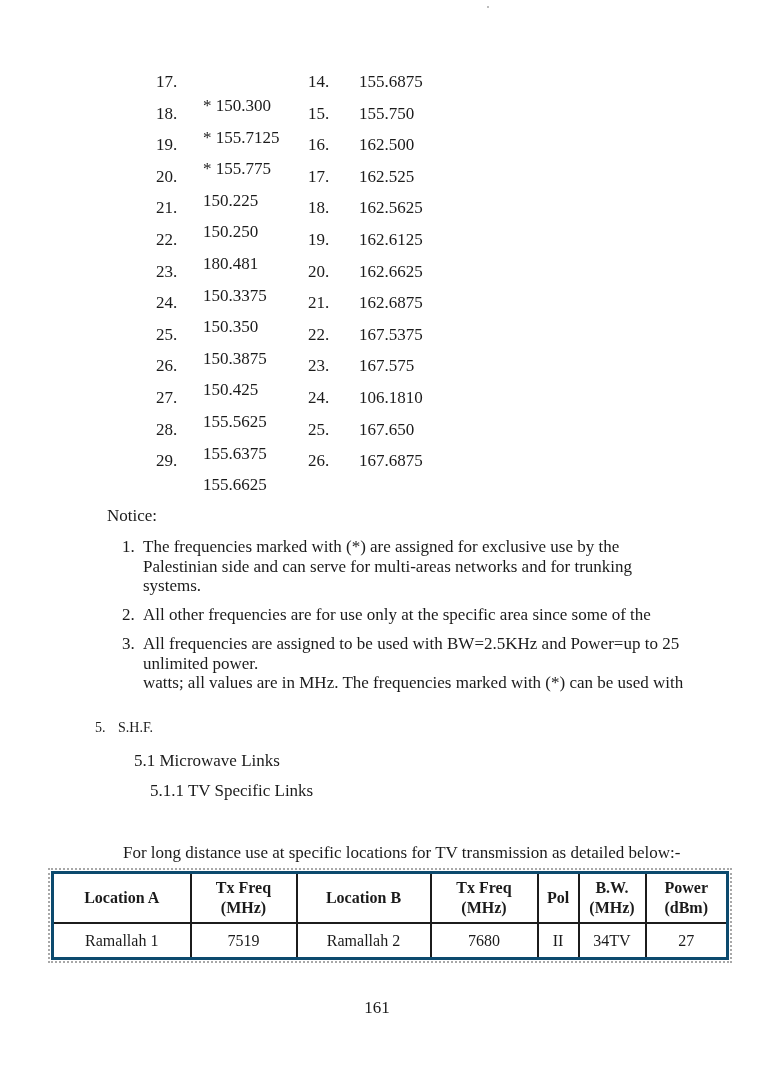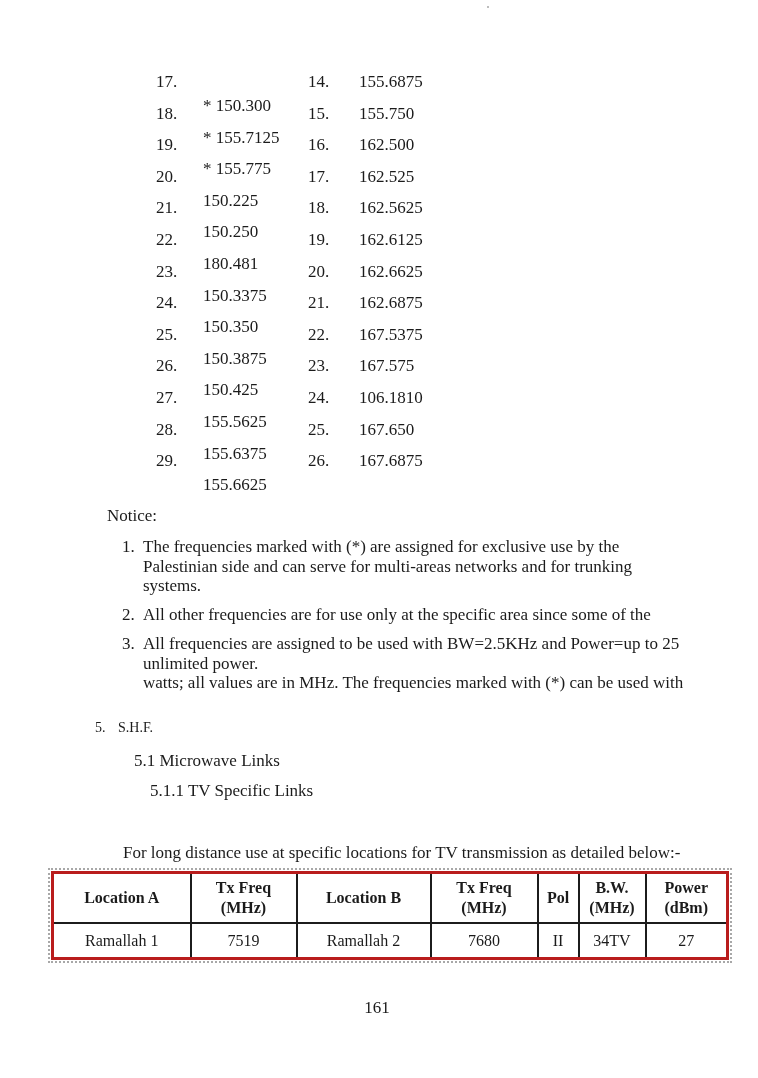--- a/index.html
+++ b/index.html
@@ -35,21 +35,21 @@
   .sec5 .secnum{display:inline-block;width:23px;}
   .sec51{position:absolute;left:102px;top:751px;font-size:17px;margin-left:32px;}
   .sec511{position:absolute;left:102px;top:781px;font-size:17px;margin-left:48px;}
   .intro{position:absolute;left:123px;top:811px;font-size:17px;white-space:nowrap;margin-top:32px;}
 
   
   .tv-table-wrap{position:absolute;left:51px;top:871px;}
   table.tv{
     border-collapse:collapse;table-layout:fixed;width:675px;
     font-size:16px;
-    border:3px solid #b91c1c;
+    border:3px solid #0c4a6e;
     outline:2px dotted #a8a8a8;
     outline-offset:1px;
   }
   table.tv th,table.tv td{
     border:2px solid #1c1c1c;
     text-align:center;vertical-align:middle;
     padding:0 2px;overflow:hidden;
   }
   table.tv th{height:48px;font-weight:bold;line-height:20px;}
   table.tv td{height:33px;font-weight:normal;}

